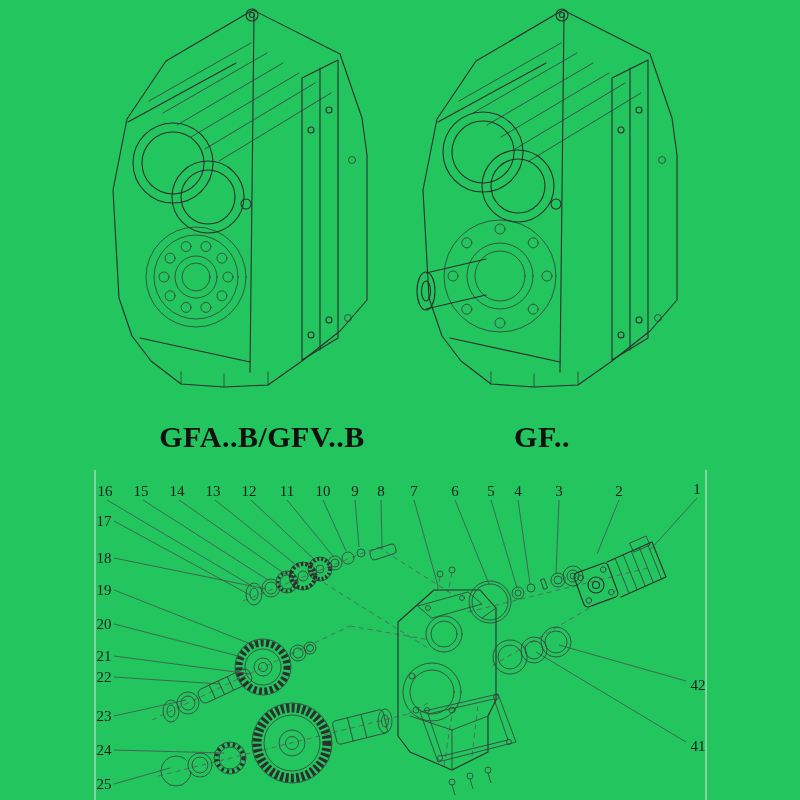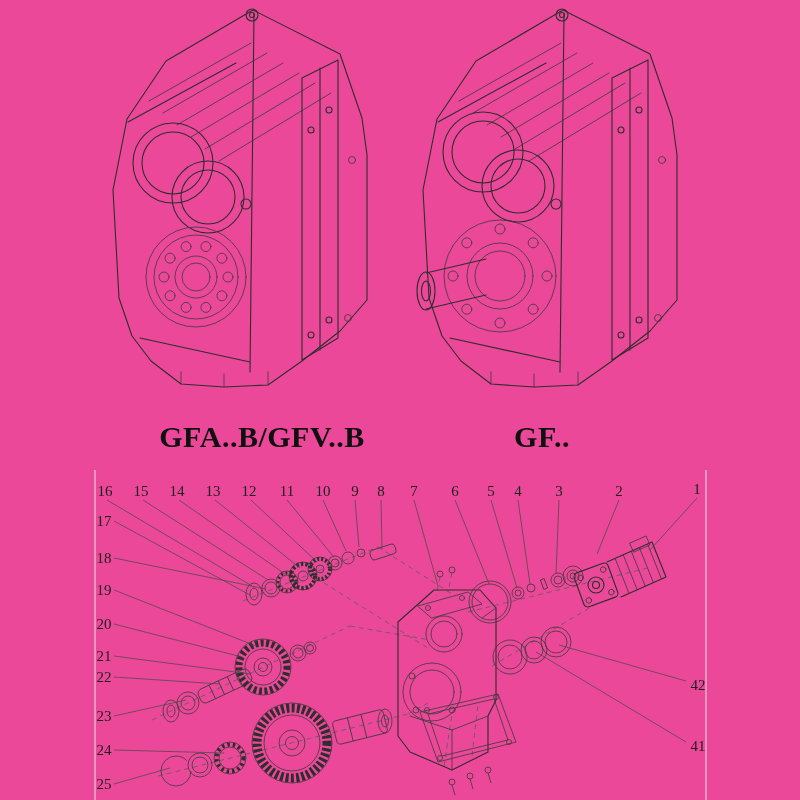--- a/index.html
+++ b/index.html
@@ -1,16 +1,16 @@
 <!DOCTYPE html>
 <html><head>
 <meta charset="utf-8">
 <style>
   html,body{margin:0;padding:0;background:#ffffff;}
-  .page{position:relative;width:800px;height:800px;background:#ec4899;overflow:hidden;
+  .page{position:relative;width:800px;height:800px;background:#22c55e;overflow:hidden;
         font-family:"Liberation Serif",serif;}
   svg{display:block}
   svg text{stroke:none;}
   .callout{font:15px "Liberation Serif","DejaVu Serif",serif;fill:#1c1c1c;}
   .model-label{font:700 30px "Liberation Serif","DejaVu Serif",serif;fill:#101010;letter-spacing:.5px;}
   .ink{stroke:#2e2e2e;fill:none;stroke-width:1.1;stroke-linejoin:round;stroke-linecap:round;}
   .thin{stroke:#3a3a3a;fill:none;stroke-width:.8;}
   .leader{stroke:#4a4a4a;fill:none;stroke-width:.75;}
   .dash{stroke:#5a5a5a;fill:none;stroke-width:.8;stroke-dasharray:5 4;}
   .teeth{fill:none;stroke:#2e2e2e;}

